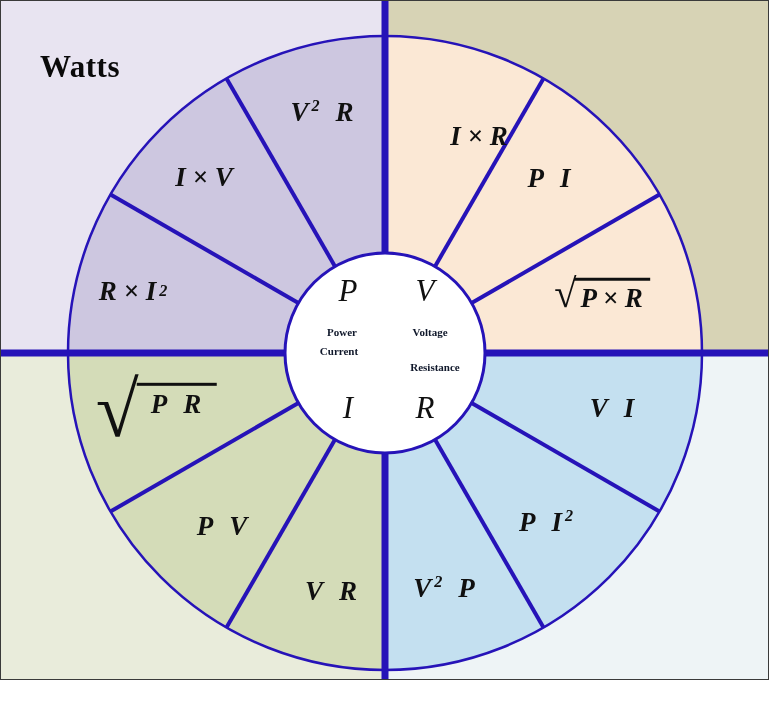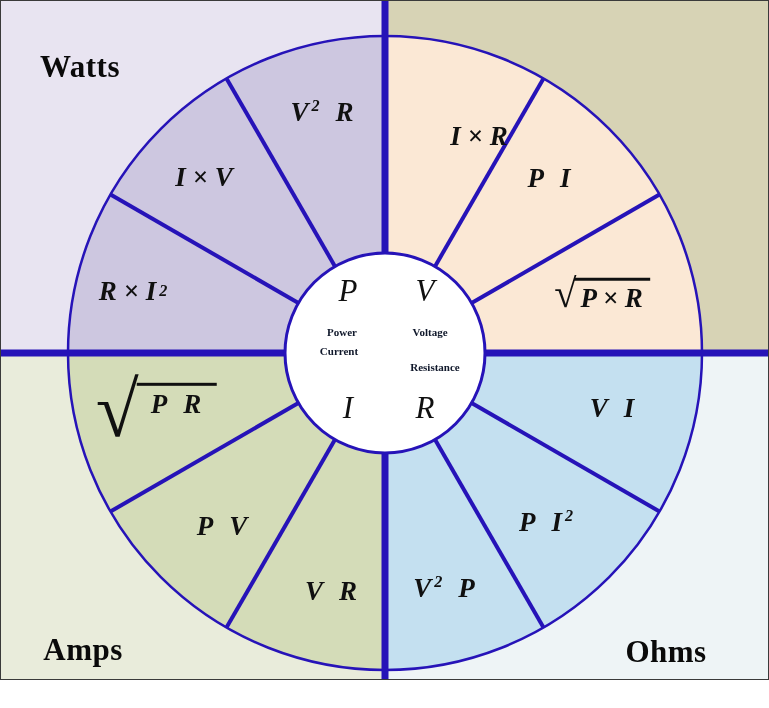--- a/index.html
+++ b/index.html
@@ -84,22 +84,20 @@
     <circle cx="384" cy="352" r="317" fill="none" stroke-width="2.5" stroke="#2613b8"></circle>
 
     <line x1="0" y1="352" x2="769" y2="352" stroke-width="7" stroke="#2613b8"></line>
     <line x1="384" y1="0" x2="384" y2="708" stroke-width="7" stroke="#2613b8"></line>
 
     <circle cx="384" cy="352" r="100" stroke="none" fill="#ffffff"></circle>
     <circle cx="384" cy="352" r="100" fill="none" stroke-width="3" stroke="#2613b8"></circle>
   </svg>
 
   <div class="abs corner-label" style="left:79px; top:66px;">Watts</div>
-  <div class="abs corner-label" style="left:82px; top:649px;">Amps</div>
-  <div class="abs corner-label" style="left:665px; top:651px;">Ohms</div>
 
   <div class="abs formula" style="left:321px; top:112px;">
     <span class="frac">
       <span class="num"><span>V</span><sup class="fsup">2</sup></span>
       <span class="bar"></span>
       <span class="den">R</span>
     </span>
   </div>
   <div class="abs formula" style="left:203px; top:176px;align-items:center;">
     <span>I × V</span>

